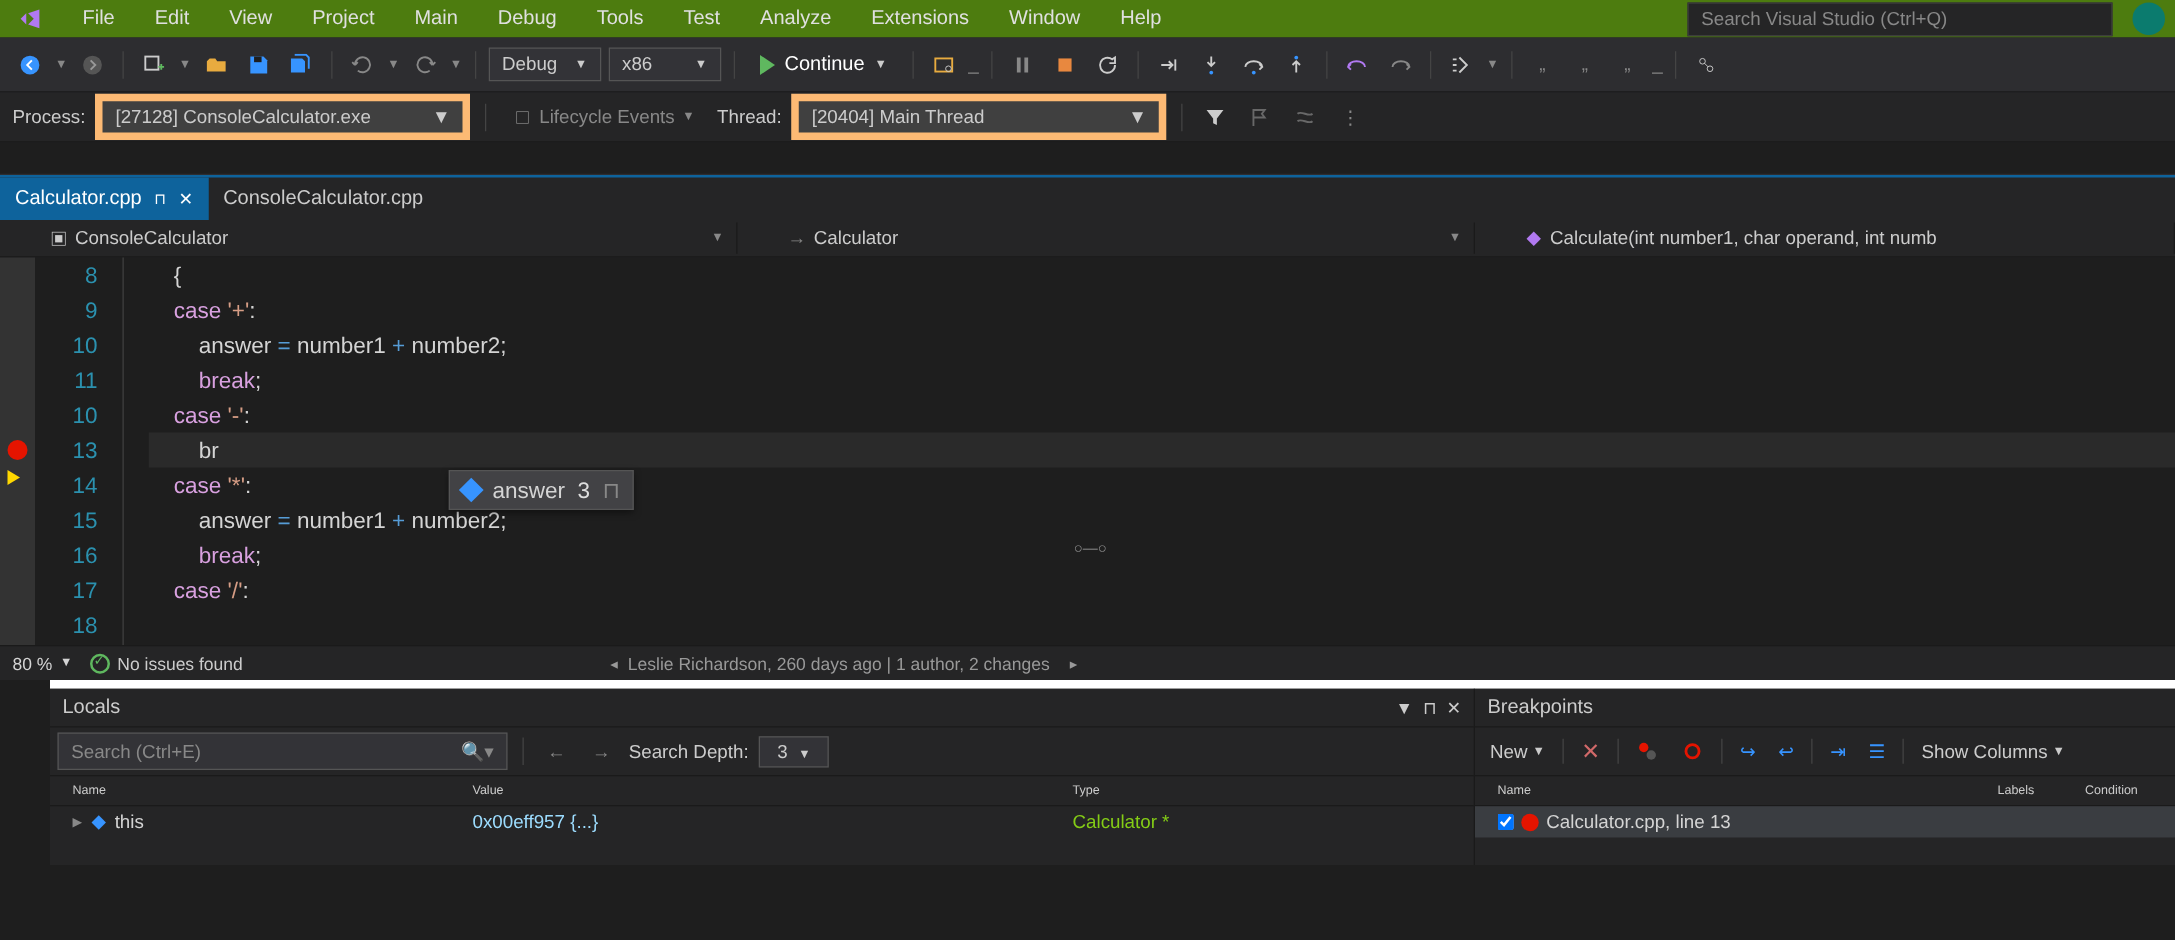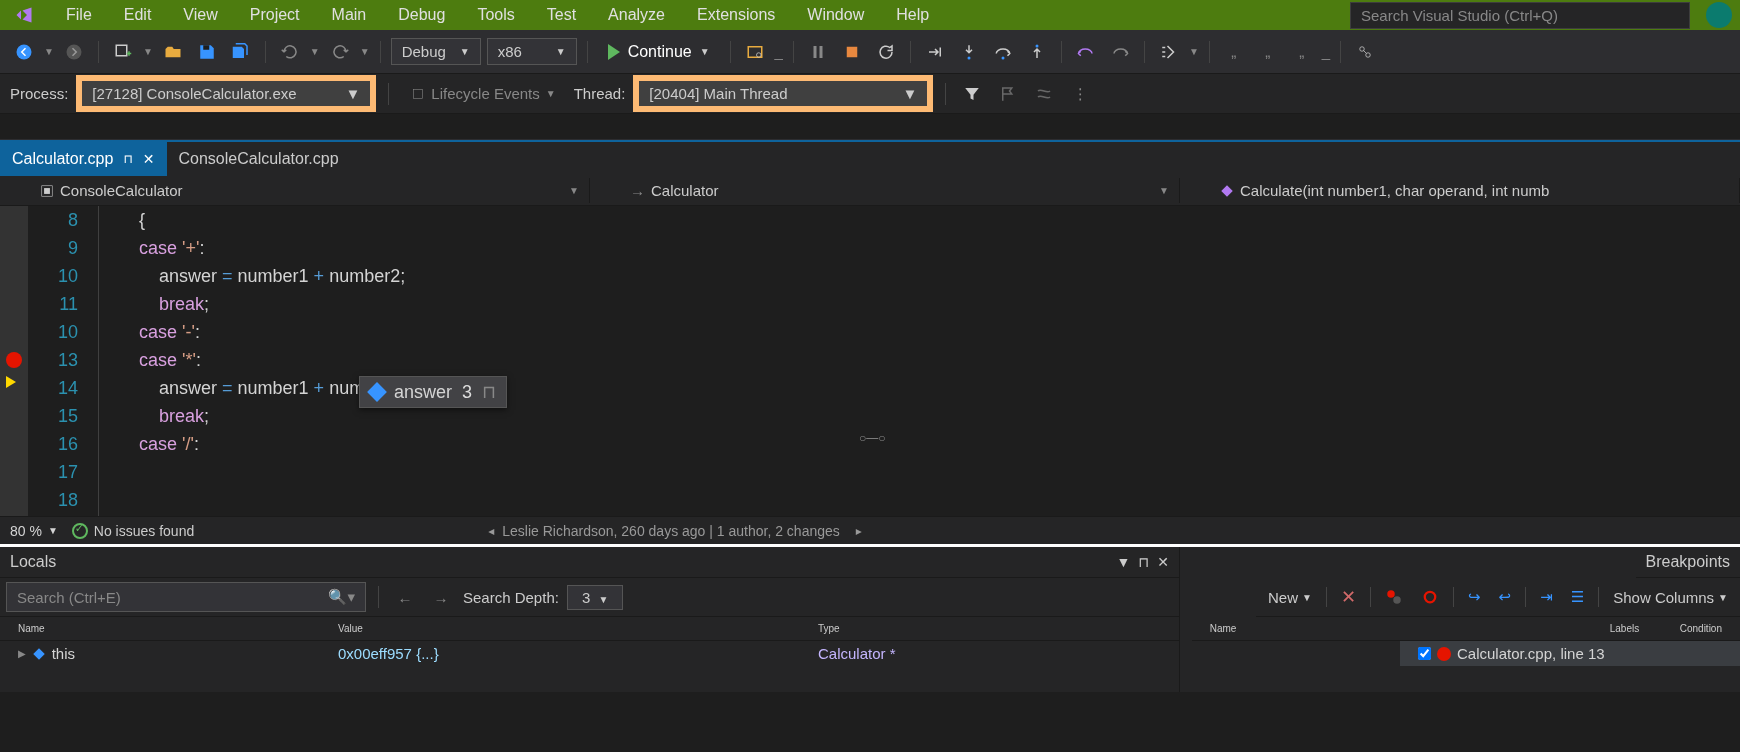--- a/index.html
+++ b/index.html
@@ -52,42 +52,42 @@
 .datatip-val { color: #ddd; }
 .run-arrow { display:inline-block; width:0; height:0; border-left:8px solid #5fb85f; border-top:6px solid transparent; border-bottom:6px solid transparent; margin-right:6px; vertical-align:middle;}
 
 .statusstrip { display: flex; align-items: center; height: 28px; background: #252526; border-top: 1px solid #1a1a1a; gap: 14px; padding: 0 10px; font-size: 14px; }
 .zoom { display: flex; align-items: center; gap: 6px; }
 .issues { display: flex; align-items: center; gap: 6px; color: #ccc; }
 .ok-circle { width: 16px; height: 16px; border: 2px solid #5fb85f; border-radius: 50%; position: relative; }
 .ok-circle::after { content:'✓'; color:#5fb85f; font-size:11px; position:absolute; left:1px; top:-3px;}
 .codelens { color: #999; margin-left: 280px; display: flex; align-items: center; gap: 8px; }
 
-.bottom-panels { display: flex; height: 148px; border-top: 3px solid #ffffff; }
+.bottom-panels { display: flex; height: 148px; border-top: 7px solid #ffffff; margin-left: 40px; }
 .panel { display: flex; flex-direction: column; background: #252526; }
 .panel.locals { flex: 1; border-right: 1px solid #1a1a1a; }
-.panel.bp { width: 560px; align-items: flex-end; }
+.panel.bp { width: 560px; }
 .panel-header { display: flex; align-items: center; padding: 6px 10px; border-bottom: 1px solid #1a1a1a; font-size: 16px; color: #ccc; gap: 8px; }
 .panel-header .hdr-ctrls { margin-left: auto; display: flex; gap: 8px; }
 .hc-btn { cursor: pointer; font-size: 14px; }
 .panel-toolbar { display: flex; align-items: center; padding: 4px 6px; gap: 8px; border-bottom: 1px solid #1a1a1a; }
 .search-input { flex: 1; max-width: 360px; background: #333337; border: 1px solid #555; padding: 5px 10px; color: #888; font-size: 15px; display:flex; align-items:center; }
 .search-input .mag { margin-left:auto; }
 .depth-label { color: #ccc; font-size: 15px; }
 .depth-dd { background: #333337; border: 1px solid #555; padding: 3px 14px; color: #ccc; }
 .bp-toolbar { display: flex; align-items: center; padding: 6px 8px; gap: 10px; border-bottom: 1px solid #1a1a1a; }
 .bp-btn { display: flex; align-items: center; gap: 4px; color: #ccc; cursor: pointer; font-size: 15px; padding: 2px 4px; }
 .bp-sep { width: 1px; height: 20px; background: #444; }
 .grid-header { display: flex; padding: 4px 10px; border-bottom: 1px solid #1a1a1a; font-size: 10px; color: #ccc; }
 .gh-col { padding: 2px 8px; }
 .grid-row { display: flex; padding: 2px 10px; font-size: 15px; }
 .gr-cell { padding: 2px 8px; }
 .gr-cell.name { color: #d4d4d4; width: 320px; display:flex; align-items:center; gap:6px;}
 .gr-cell.value { color: #9cdcfe; width: 480px; }
-.gr-cell.type { color: #c4b5fd; }
+.gr-cell.type { color: #84cc16; }
 .expand-tri { font-size: 10px; color: #888; }
 .bp-marker { width:14px; height:14px; border-radius:50%; background:#e51400; display:inline-block;}
 
 svg.icon { width: 18px; height: 18px; }
 </style>
 </head>
 <body>
 
 <div class="menubar">
   <div class="vs-logo">
@@ -352,20 +352,21 @@
       <div>16</div>
       <div>17</div>
       <div>18</div>
   </div>
   <div class="code-area">
     <div class="code-line">    {</div>
     <div class="code-line">    <span class="kw">case</span> <span class="str">'+'</span>:</div>
     <div class="code-line">        answer <span class="op">=</span> number1 <span class="op">+</span> number2;</div>
     <div class="code-line">        <span class="kw">break</span>;</div>
     <div class="code-line">    <span class="kw">case</span> <span class="str">'-'</span>:</div>
+    <div class="code-line hl-line">        br</div>
     <div class="code-line">    <span class="kw">case</span> <span class="str">'*'</span>:</div>
     <div class="code-line">        answer <span class="op">=</span> number1 <span class="op">+</span> number2;</div>
     <div class="code-line">        <span class="kw">break</span>;</div>
     <div class="code-line">    <span class="kw">case</span> <span class="str">'/'</span>:</div>
 
     <div class="datatip">
       <div class="datatip-icon"></div>
       <span class="datatip-name">answer</span>
       <span class="datatip-val">3</span>
       <span style="color:#888">⊓</span>

